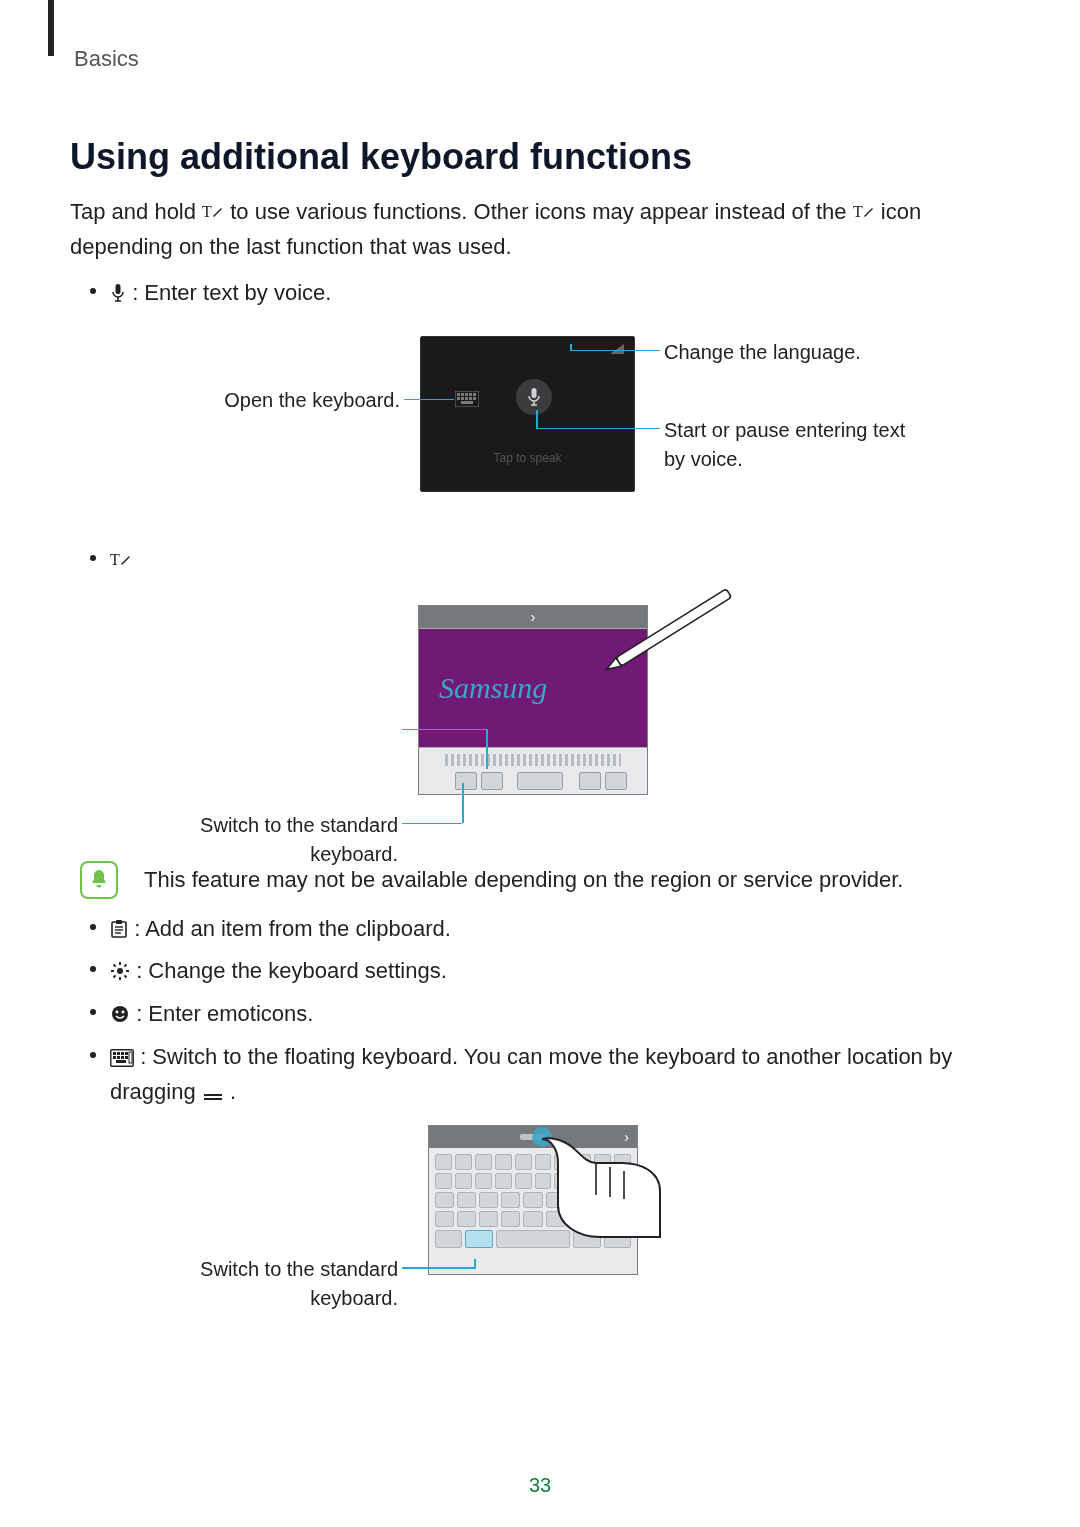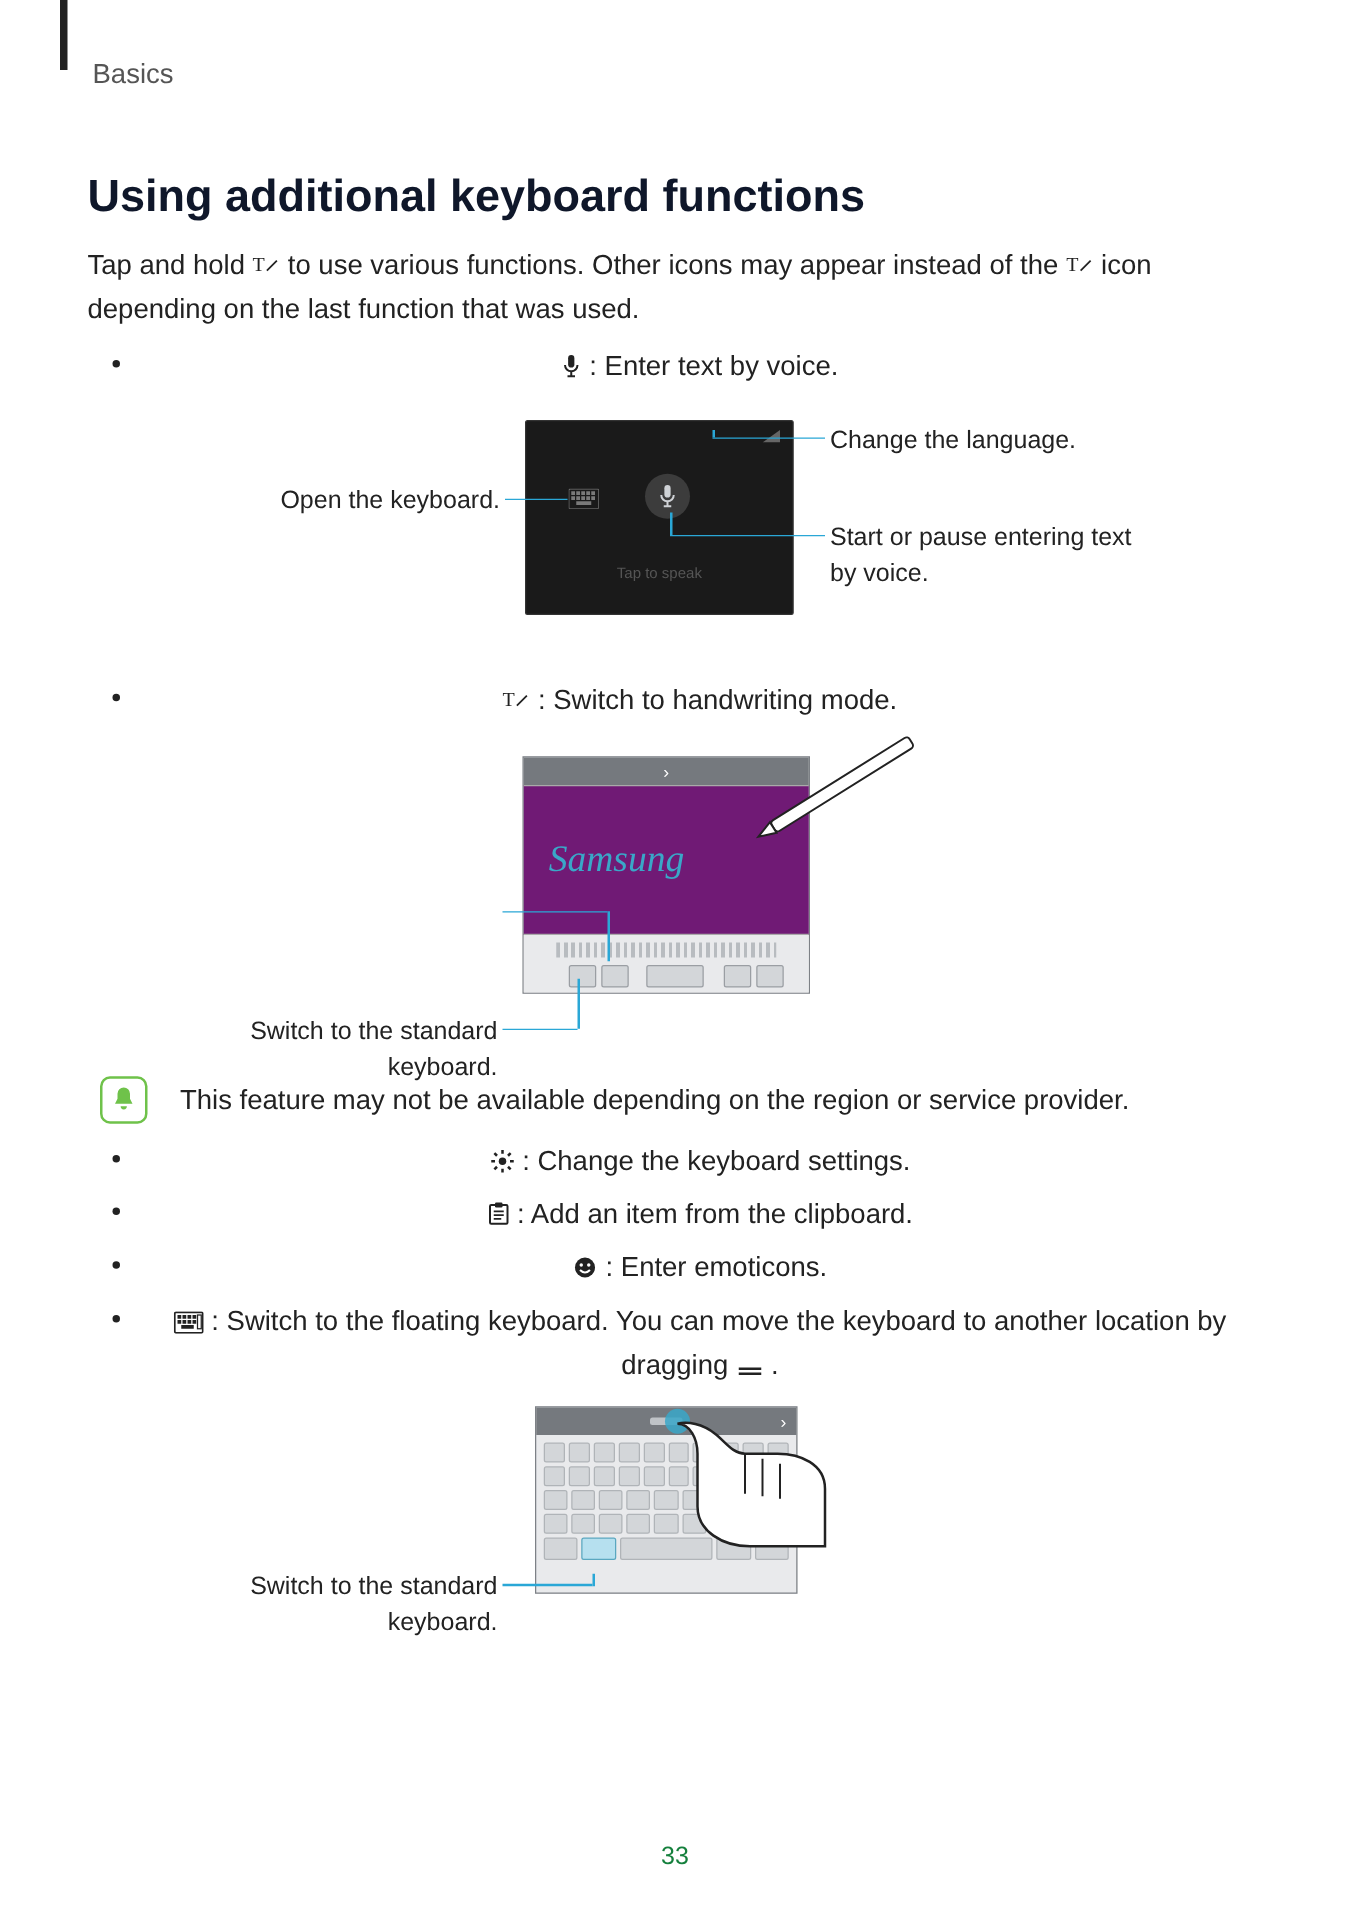--- a/index.html
+++ b/index.html
@@ -4,21 +4,21 @@
 <style>
   * { box-sizing: border-box; margin: 0; padding: 0; }
   html, body { width: 1080px; background: #fff; font-family: "Segoe UI", Arial, sans-serif; color: #222; }
   .page { position: relative; width: 1080px; height: 1527px; padding: 34px 70px 0 70px; }
   .side-rule { position: absolute; left: 48px; top: 0; width: 6px; height: 56px; background: #222; }
   .breadcrumb { font-size: 22px; color: #555; margin-left: 4px; margin-top: 12px; }
   h2.heading { font-size: 36px; font-weight: 700; color: #0f172a; margin-top: 64px; margin-bottom: 18px; }
   p.body, .li-text, .callout-text, .note-text { font-size: 22px; line-height: 1.45; }
   .inline-icon { display: inline-block; vertical-align: -3px; }
   ul.bullets { list-style: none; margin-top: 14px; }
-  ul.bullets > li { display: flex; align-items: flex-start; gap: 14px; margin: 8px 0; text-align: center; }
+  ul.bullets > li { display: flex; align-items: flex-start; gap: 14px; margin: 8px 0; }
   ul.bullets > li .dot { width: 6px; height: 6px; border-radius: 50%; background: #222; margin-top: 11px; flex: 0 0 auto; margin-left: 20px; }
   ul.bullets > li .li-text { flex: 1; }
   .fig-wrap { position: relative; width: 100%; }
   .callout-text { font-size: 20px; position: absolute; }
   .callout-line { position: absolute; background: #2aa7d6; height: 1.6px; }
   .callout-line.v { width: 1.6px; height: auto; }
   .fig1 { height: 200px; margin: 18px 0 10px 0; }
   .voice-panel { position: absolute; left: 350px; top: 6px; width: 215px; height: 156px; background: #1a1a1a; border: 1px solid #333; border-radius: 2px; overflow: hidden; }
   .vp-top { position: absolute; right: 10px; top: 6px; font-size: 12px; color: #777; }
   .vp-kb { position: absolute; left: 34px; top: 54px; width: 24px; height: 16px; }
@@ -144,21 +144,20 @@
   <ul class="bullets">
     <li>
       <span class="dot"></span>
       <span class="li-text">
         <span class="inline-icon">
           <svg width="22" height="20" viewBox="0 0 22 20">
               <text x="0" y="15" font-family="Georgia,serif" font-size="16" fill="#222">T</text>
               <path d="M11 14 L19 6 L20 7 L12 15 Z" fill="#222"></path>
             </svg>
         </span>
-        <span> : Switch to handwriting mode.</span>
       </span>
     </li>
   </ul>
 
   <div class="fig-wrap fig2">
     <div class="hw-panel">
       <div class="hw-bar">
           <span>›</span>
         </div>
       <div class="hw-area">
@@ -193,54 +192,54 @@
     <div class="note-icon">
       <svg width="22" height="24" viewBox="0 0 22 24">
           <path d="M11 2a5 5 0 0 0-5 5v4l-2 4h14l-2-4V7a5 5 0 0 0-5-5Z" fill="#6fc24a"></path>
           <path d="M8.5 17a2.5 2.5 0 0 0 5 0" fill="#6fc24a"></path>
         </svg>
     </div>
     <div class="note-text">This feature may not be available depending on the region or service provider.</div>
   </div>
 
   <ul class="bullets">
+    <li>
+      <span class="dot"></span>
+      <span class="li-text">
+        <span class="inline-icon">
+          <svg width="18" height="20" viewBox="0 0 18 20">
+              <rect x="2" y="3" width="14" height="15" rx="1" fill="none" stroke="#222" stroke-width="1.6"></rect>
+              <rect x="6" y="1" width="6" height="4" rx="1" fill="#222"></rect>
+              <line x1="5" y1="8" x2="13" y2="8" stroke="#222" stroke-width="1.4"></line>
+              <line x1="5" y1="11" x2="13" y2="11" stroke="#222" stroke-width="1.4"></line>
+              <line x1="5" y1="14" x2="11" y2="14" stroke="#222" stroke-width="1.4"></line>
+            </svg>
+        </span>
+        <span> : Add an item from the clipboard.</span>
+      </span>
+    </li>
     <li>
       <span class="dot"></span>
       <span class="li-text">
         <span class="inline-icon">
           <svg width="20" height="20" viewBox="0 0 20 20">
               <circle cx="10" cy="10" r="3" fill="#222"></circle>
               <g stroke="#222" stroke-width="2">
                 <line x1="10" y1="1" x2="10" y2="4"></line>
                 <line x1="10" y1="16" x2="10" y2="19"></line>
                 <line x1="1" y1="10" x2="4" y2="10"></line>
                 <line x1="16" y1="10" x2="19" y2="10"></line>
                 <line x1="3.5" y1="3.5" x2="5.6" y2="5.6"></line>
                 <line x1="14.4" y1="14.4" x2="16.5" y2="16.5"></line>
                 <line x1="3.5" y1="16.5" x2="5.6" y2="14.4"></line>
                 <line x1="14.4" y1="5.6" x2="16.5" y2="3.5"></line>
               </g>
             </svg>
         </span>
         <span> : Change the keyboard settings.</span>
-      </span>
-    </li>
-    <li>
-      <span class="dot"></span>
-      <span class="li-text">
-        <span class="inline-icon">
-          <svg width="18" height="20" viewBox="0 0 18 20">
-              <rect x="2" y="3" width="14" height="15" rx="1" fill="none" stroke="#222" stroke-width="1.6"></rect>
-              <rect x="6" y="1" width="6" height="4" rx="1" fill="#222"></rect>
-              <line x1="5" y1="8" x2="13" y2="8" stroke="#222" stroke-width="1.4"></line>
-              <line x1="5" y1="11" x2="13" y2="11" stroke="#222" stroke-width="1.4"></line>
-              <line x1="5" y1="14" x2="11" y2="14" stroke="#222" stroke-width="1.4"></line>
-            </svg>
-        </span>
-        <span> : Add an item from the clipboard.</span>
       </span>
     </li>
     <li>
       <span class="dot"></span>
       <span class="li-text">
         <span class="inline-icon">
           <svg width="20" height="20" viewBox="0 0 20 20">
               <circle cx="10" cy="10" r="8" fill="#222"></circle>
               <circle cx="7" cy="8" r="1.4" fill="#fff"></circle>
               <circle cx="13" cy="8" r="1.4" fill="#fff"></circle>

